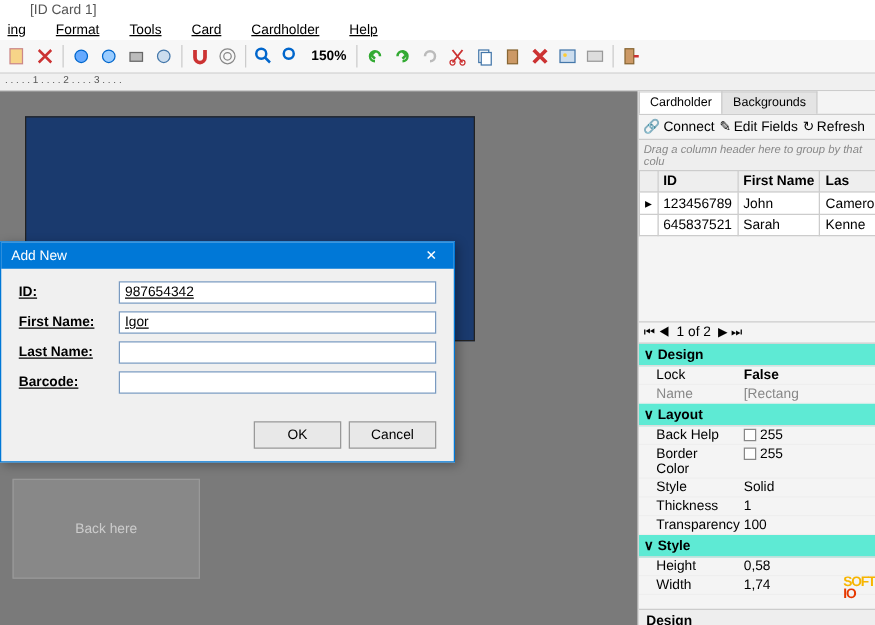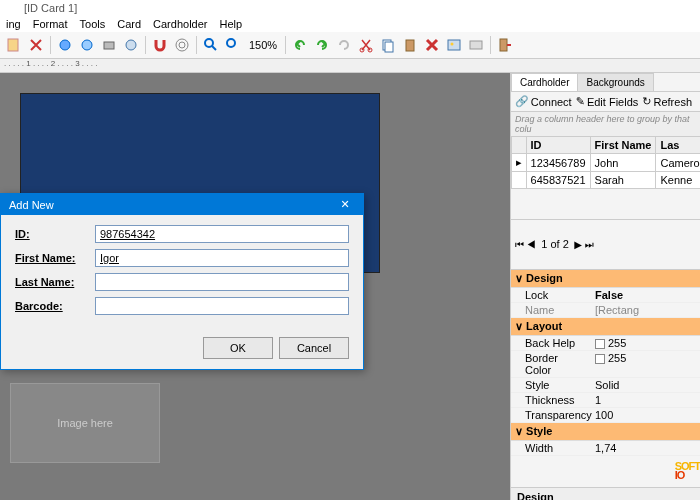--- a/index.html
+++ b/index.html
@@ -1,23 +1,23 @@
 <!DOCTYPE html>
 <html><head>
 <meta charset="utf-8">
 <style>
 * { box-sizing: border-box; margin: 0; padding: 0; font-family: "Segoe UI", Tahoma, sans-serif; font-size: 11px; }
 body { width: 700px; height: 500px; overflow: hidden; background: #fff; position: relative; }
 .titlebar { background: #fff; color: #555; padding: 2px 24px; font-size: 11px; }
-.menubar { display: flex; gap: 12px; padding: 2px 6px; background: #fff; }
+.menubar { display: flex; gap: 24px; padding: 2px 6px; background: #fff; text-decoration: underline; }
 .menubar span { cursor: default; }
 .toolbar { display: flex; align-items: center; gap: 2px; padding: 3px 4px; border-bottom: 1px solid #ccc; background: #f7f7f7; }
 .tool-icon { width: 20px; height: 20px; display: flex; align-items: center; justify-content: center; border-radius: 2px; }
 .sep { width: 1px; height: 18px; background: #ccc; margin: 0 2px; }
-.zoom-box { font-size: 11px; padding: 0 4px; }
+.zoom-box { font-size: 11px; padding: 0 4px; font-weight: bold; }
 .ruler { height: 14px; background: #f0f0f0; border-bottom: 1px solid #ccc; font-size: 8px; color: #555; padding-left: 4px; }
 .main { display: flex; height: calc(500px - 67px); }
 .canvas-area { flex: 1; background: #7a7a7a; position: relative; overflow: hidden; }
 .card-preview { position: absolute; left: 20px; top: 20px; width: 360px; height: 180px; background: #1a3a6e; border: 1px solid #222; }
 .id-label { position: absolute; left: 0; top: 270px; background: #fff; color: #000; font-weight: bold; font-size: 14px; padding: 4px 8px; border: 1px solid #333; }
 .image-box { position: absolute; left: 10px; top: 310px; width: 150px; height: 80px; border: 1px solid #999; background: #888; display: flex; align-items: center; justify-content: center; color: #ccc; font-size: 11px; }
 .dialog { position: absolute; left: 0; top: 120px; width: 364px; background: #f0f0f0; border: 1px solid #0078d7; box-shadow: 2px 2px 8px rgba(0,0,0,0.3); }
 .dialog-title { background: #0078d7; color: #fff; padding: 4px 8px; display: flex; justify-content: space-between; align-items: center; }
 .dialog-close { width: 20px; text-align: center; }
 .dialog-body { padding: 10px 14px; }
@@ -29,24 +29,24 @@
 .side-panel { width: 190px; background: #f4f4f4; border-left: 1px solid #ccc; display: flex; flex-direction: column; overflow: hidden; }
 .side-tabs { display: flex; border-bottom: 1px solid #ccc; }
 .side-tab { padding: 3px 8px; border: 1px solid #ccc; border-bottom: none; background: #fff; margin-right: -1px; font-size: 10px; }
 .side-tab.inactive { background: #e4e4e4; }
 .side-toolbar { display: flex; gap: 4px; padding: 3px 4px; border-bottom: 1px solid #ccc; font-size: 10px; align-items: center; }
 .side-toolbar span { display: flex; align-items: center; gap: 2px; }
 .grid-hint { font-size: 9px; color: #888; padding: 2px 4px; font-style: italic; background:#eee; }
 .data-grid { width: 100%; border-collapse: collapse; font-size: 10px; }
 .data-grid th, .data-grid td { border: 1px solid #ccc; padding: 2px 4px; text-align: left; background: #fff; white-space: nowrap; overflow: hidden; }
 .data-grid th { background: #eee; }
-.pager { font-size: 10px; padding: 18px 4px; border-top: 1px solid #ccc; border-bottom: 1px solid #ccc; }
+.pager { font-size: 10px; padding: 2px 4px; border-top: 1px solid #ccc; border-bottom: 1px solid #ccc; margin-top: 38px; }
 .conn-name { font-size: 10px; padding: 4px; border-bottom: 1px solid #ccc; }
 .prop-grid { font-size: 10px; flex:1; overflow:hidden; }
-.prop-section { background: #fdba74; font-weight: bold; padding: 2px 4px; border-bottom: 1px solid #ddd; }
+.prop-section { background: #5eead4; font-weight: bold; padding: 2px 4px; border-bottom: 1px solid #ddd; }
 .prop-row { display: flex; border-bottom: 1px solid #eee; }
 .prop-row .k { width: 80px; padding: 1px 4px 1px 14px; }
 .prop-row .v { flex: 1; padding: 1px 4px; }
 .prop-row .v.bold { font-weight: bold; }
 .swatch { display:inline-block; width:10px; height:10px; border:1px solid #888; background:#fff; margin-right:3px; vertical-align:middle;}
 .design-footer { border-top: 1px solid #ccc; padding: 3px 6px; font-weight: bold; background:#eee; }
 .watermark { position: absolute; right: 0; bottom: 20px; font-size: 28px; font-weight: 900; line-height: 0.8; letter-spacing: -1px; }
 .watermark .l1 { color: #f7b500; }
 .watermark .l2 { color: #e63900; }
 </style>
@@ -181,21 +181,21 @@
       </svg>
     </div>
 </div>
 
 <div class="ruler">. . . . . 1 . . . . 2 . . . . 3 . . . .</div>
 
 <div class="main">
   <div class="canvas-area">
     <div class="card-preview"></div>
     <div class="id-label">ID: 123456789</div>
-    <div class="image-box">Image here</div>
+    <div class="image-box">Back here</div>
 
     <div class="dialog">
       <div class="dialog-title">
         <span>Add New</span>
         <span class="dialog-close">✕</span>
       </div>
       <div class="dialog-body">
         <div class="form-row">
           <label>ID:</label>
           <input value="987654342" style="">
@@ -281,20 +281,24 @@
       <div class="prop-row">
           <div class="k">Thickness</div>
           <div class="v">1</div>
         </div>
       <div class="prop-row">
           <div class="k">Transparency</div>
           <div class="v">100</div>
         </div>
       <div class="prop-section">∨ <span>Style</span></div>
       <div class="prop-row">
+          <div class="k">Height</div>
+          <div class="v">0,58</div>
+        </div>
+      <div class="prop-row">
           <div class="k">Width</div>
           <div class="v">1,74</div>
         </div>
     </div>
     <div class="design-footer">Design</div>
   </div>
 </div>
 
 <div class="watermark">
   <div class="l1">SOFT</div>

